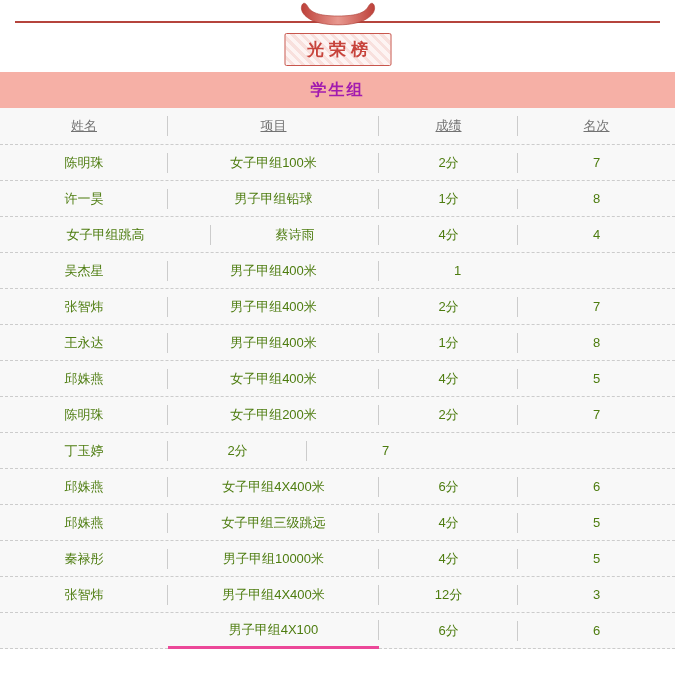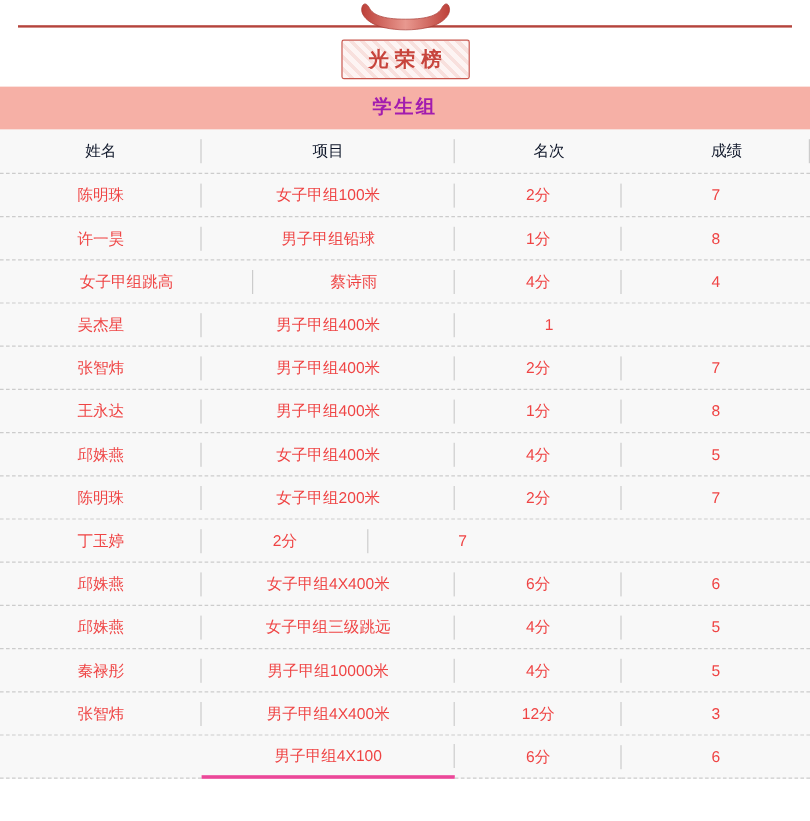--- a/index.html
+++ b/index.html
@@ -67,24 +67,24 @@
 
   
   .table-wrap {
     background: #f8f8f8;
   }
   .t-row {
     display: flex;
     align-items: center;
     height: 36px;
     border-bottom: 1px dashed #cccccc;
-    color: #ef4444;
+    color: #4d7c0f;
     font-size: 13px;
   }
-  .t-row.head { height: 37px; color: #0f172a; }
+  .t-row.head { height: 37px; color: #737373; text-decoration: underline; }
   .cell {
     position: relative;
     text-align: center;
     height: 100%;
     display: flex;
     align-items: center;
     justify-content: center;
   }
   .col-name  { width: 168px; }
   .col-event { width: 211px; }
@@ -130,22 +130,22 @@
 
   <div class="title-badge">光荣榜</div>
 </div>
 
 <div class="group-header">学生组</div>
 
 <div class="table-wrap">
   <div class="t-row head">
     <div class="cell col-name has-divider">姓名</div>
     <div class="cell col-event has-divider">项目</div>
+    <div class="cell col-score has-divider">成绩</div>
     <div class="cell col-rank">名次</div>
-    <div class="cell col-score has-divider">成绩</div>
   </div>
   <div>
       <div class="t-row">
     <div class="cell col-name has-divider">陈明珠</div>
     <div class="cell col-event has-divider">女子甲组100米</div>
     <div class="cell col-score has-divider">2分</div>
     <div class="cell col-rank">7</div>
   </div>
       <div class="t-row">
     <div class="cell col-name has-divider">许一昊</div>

